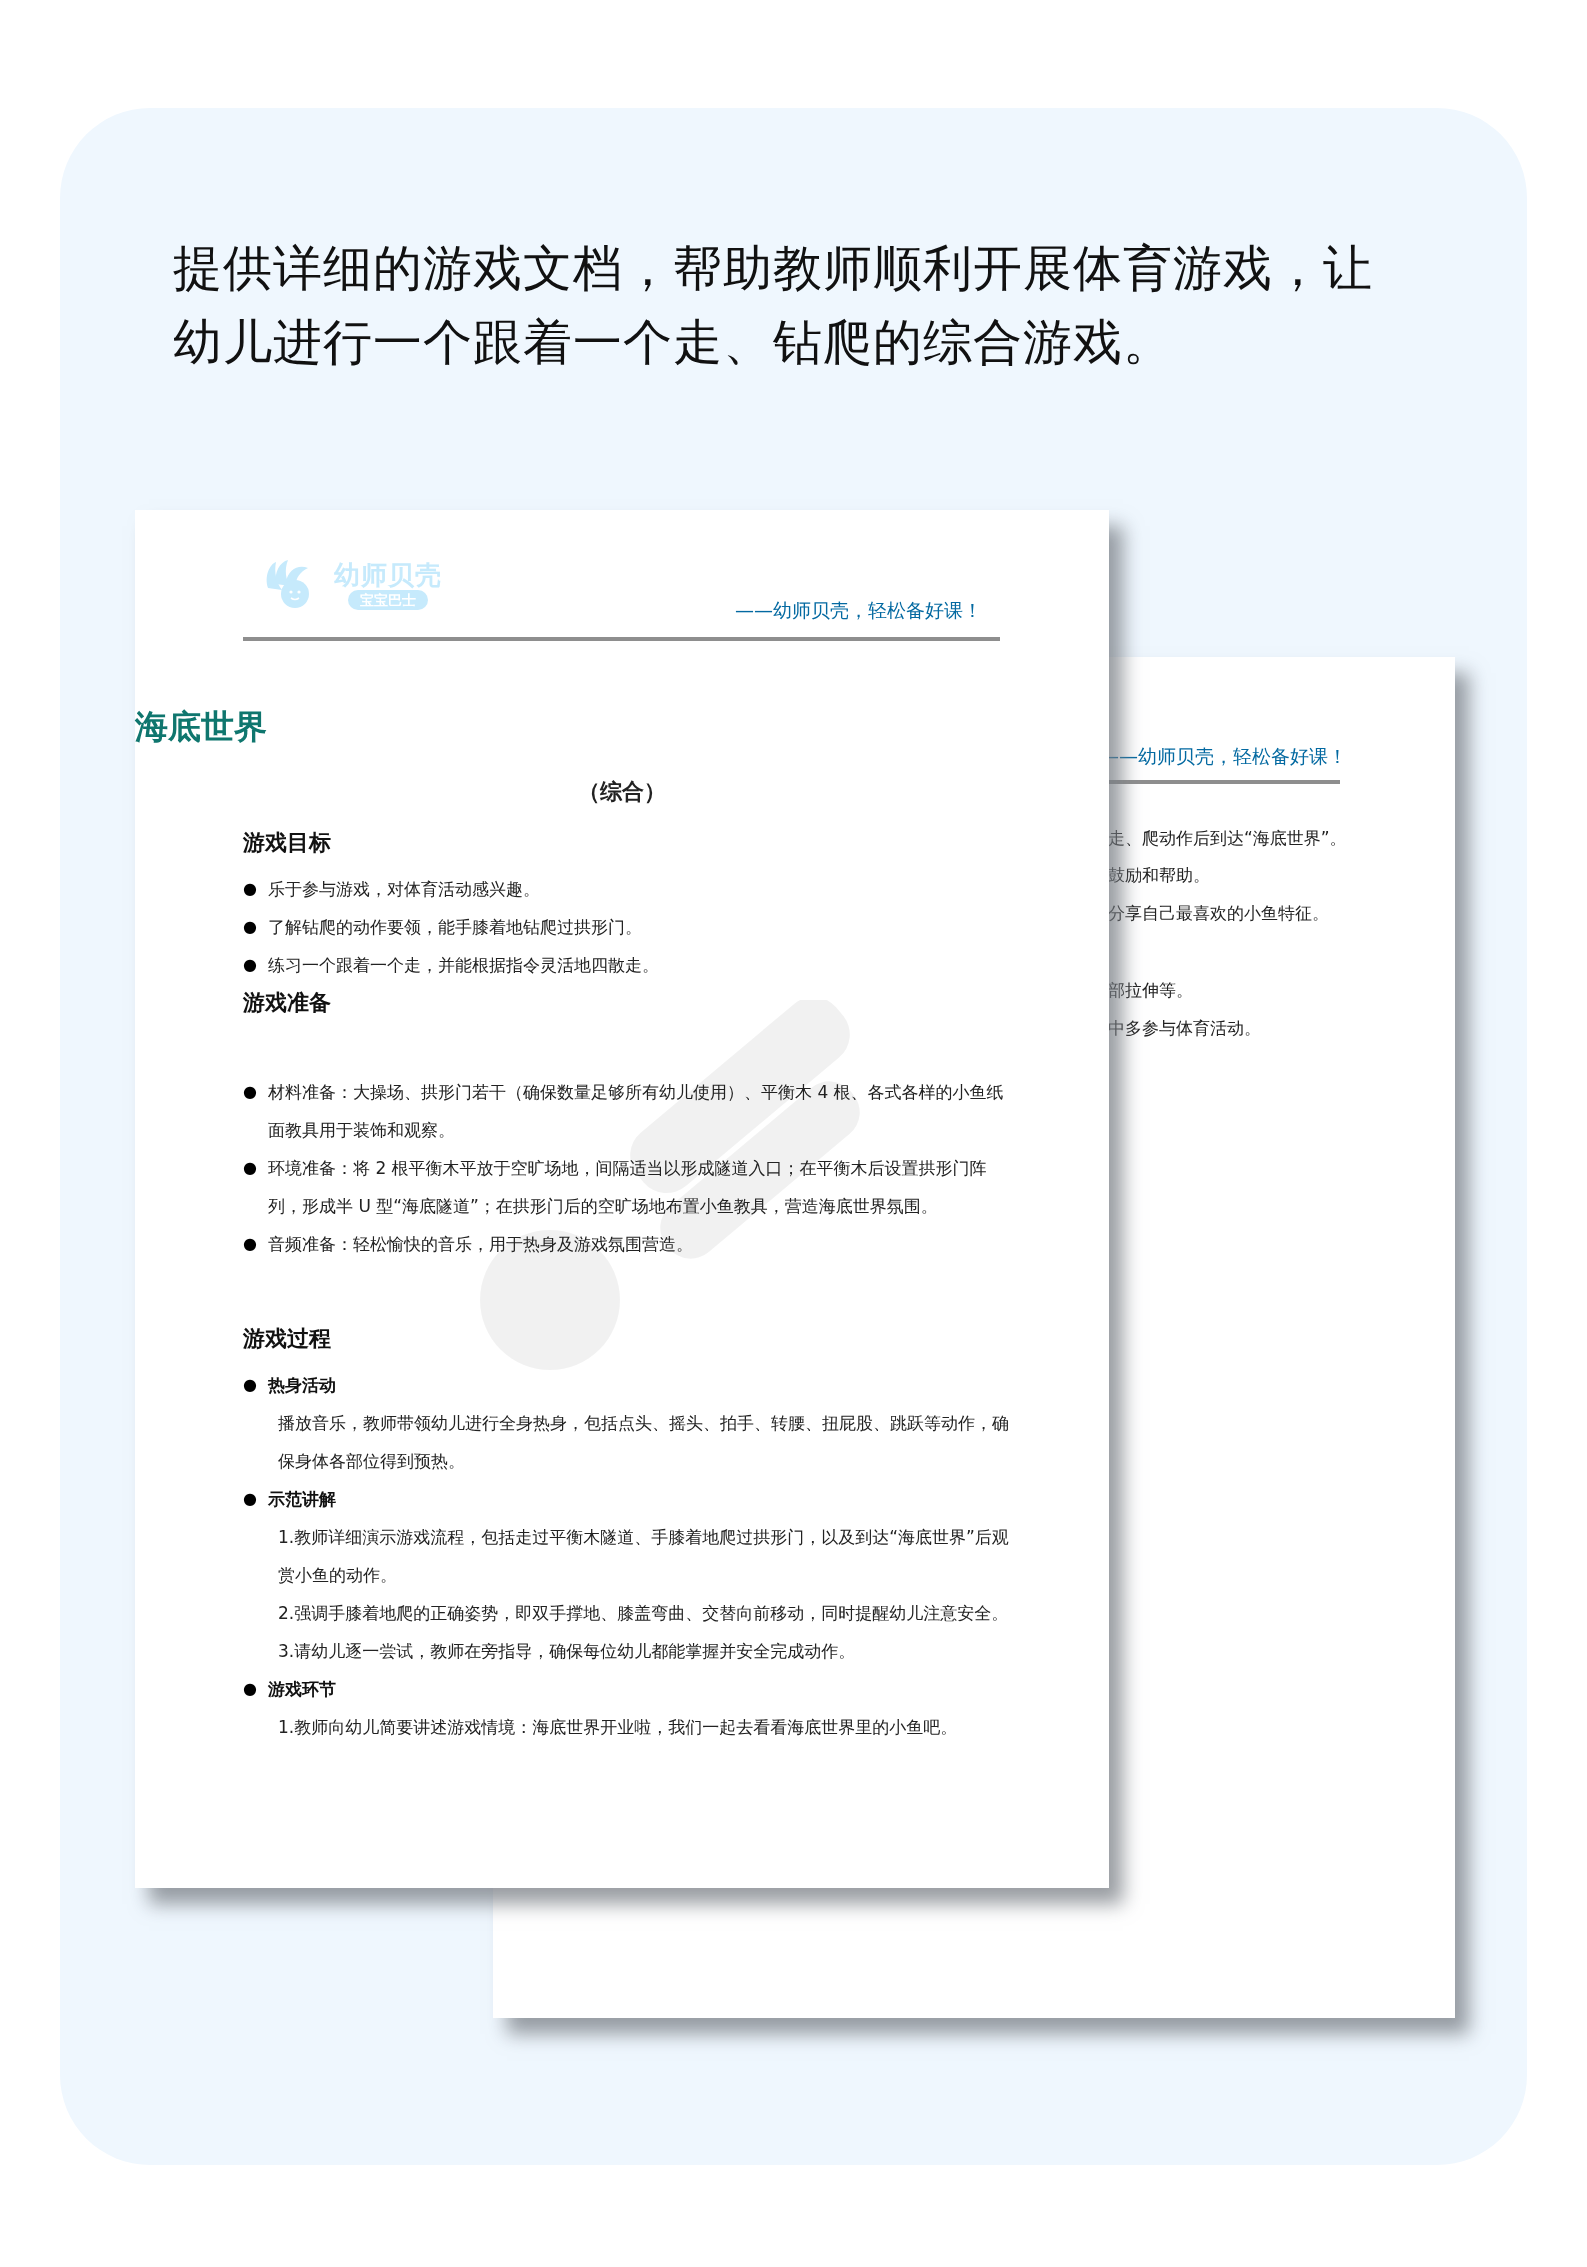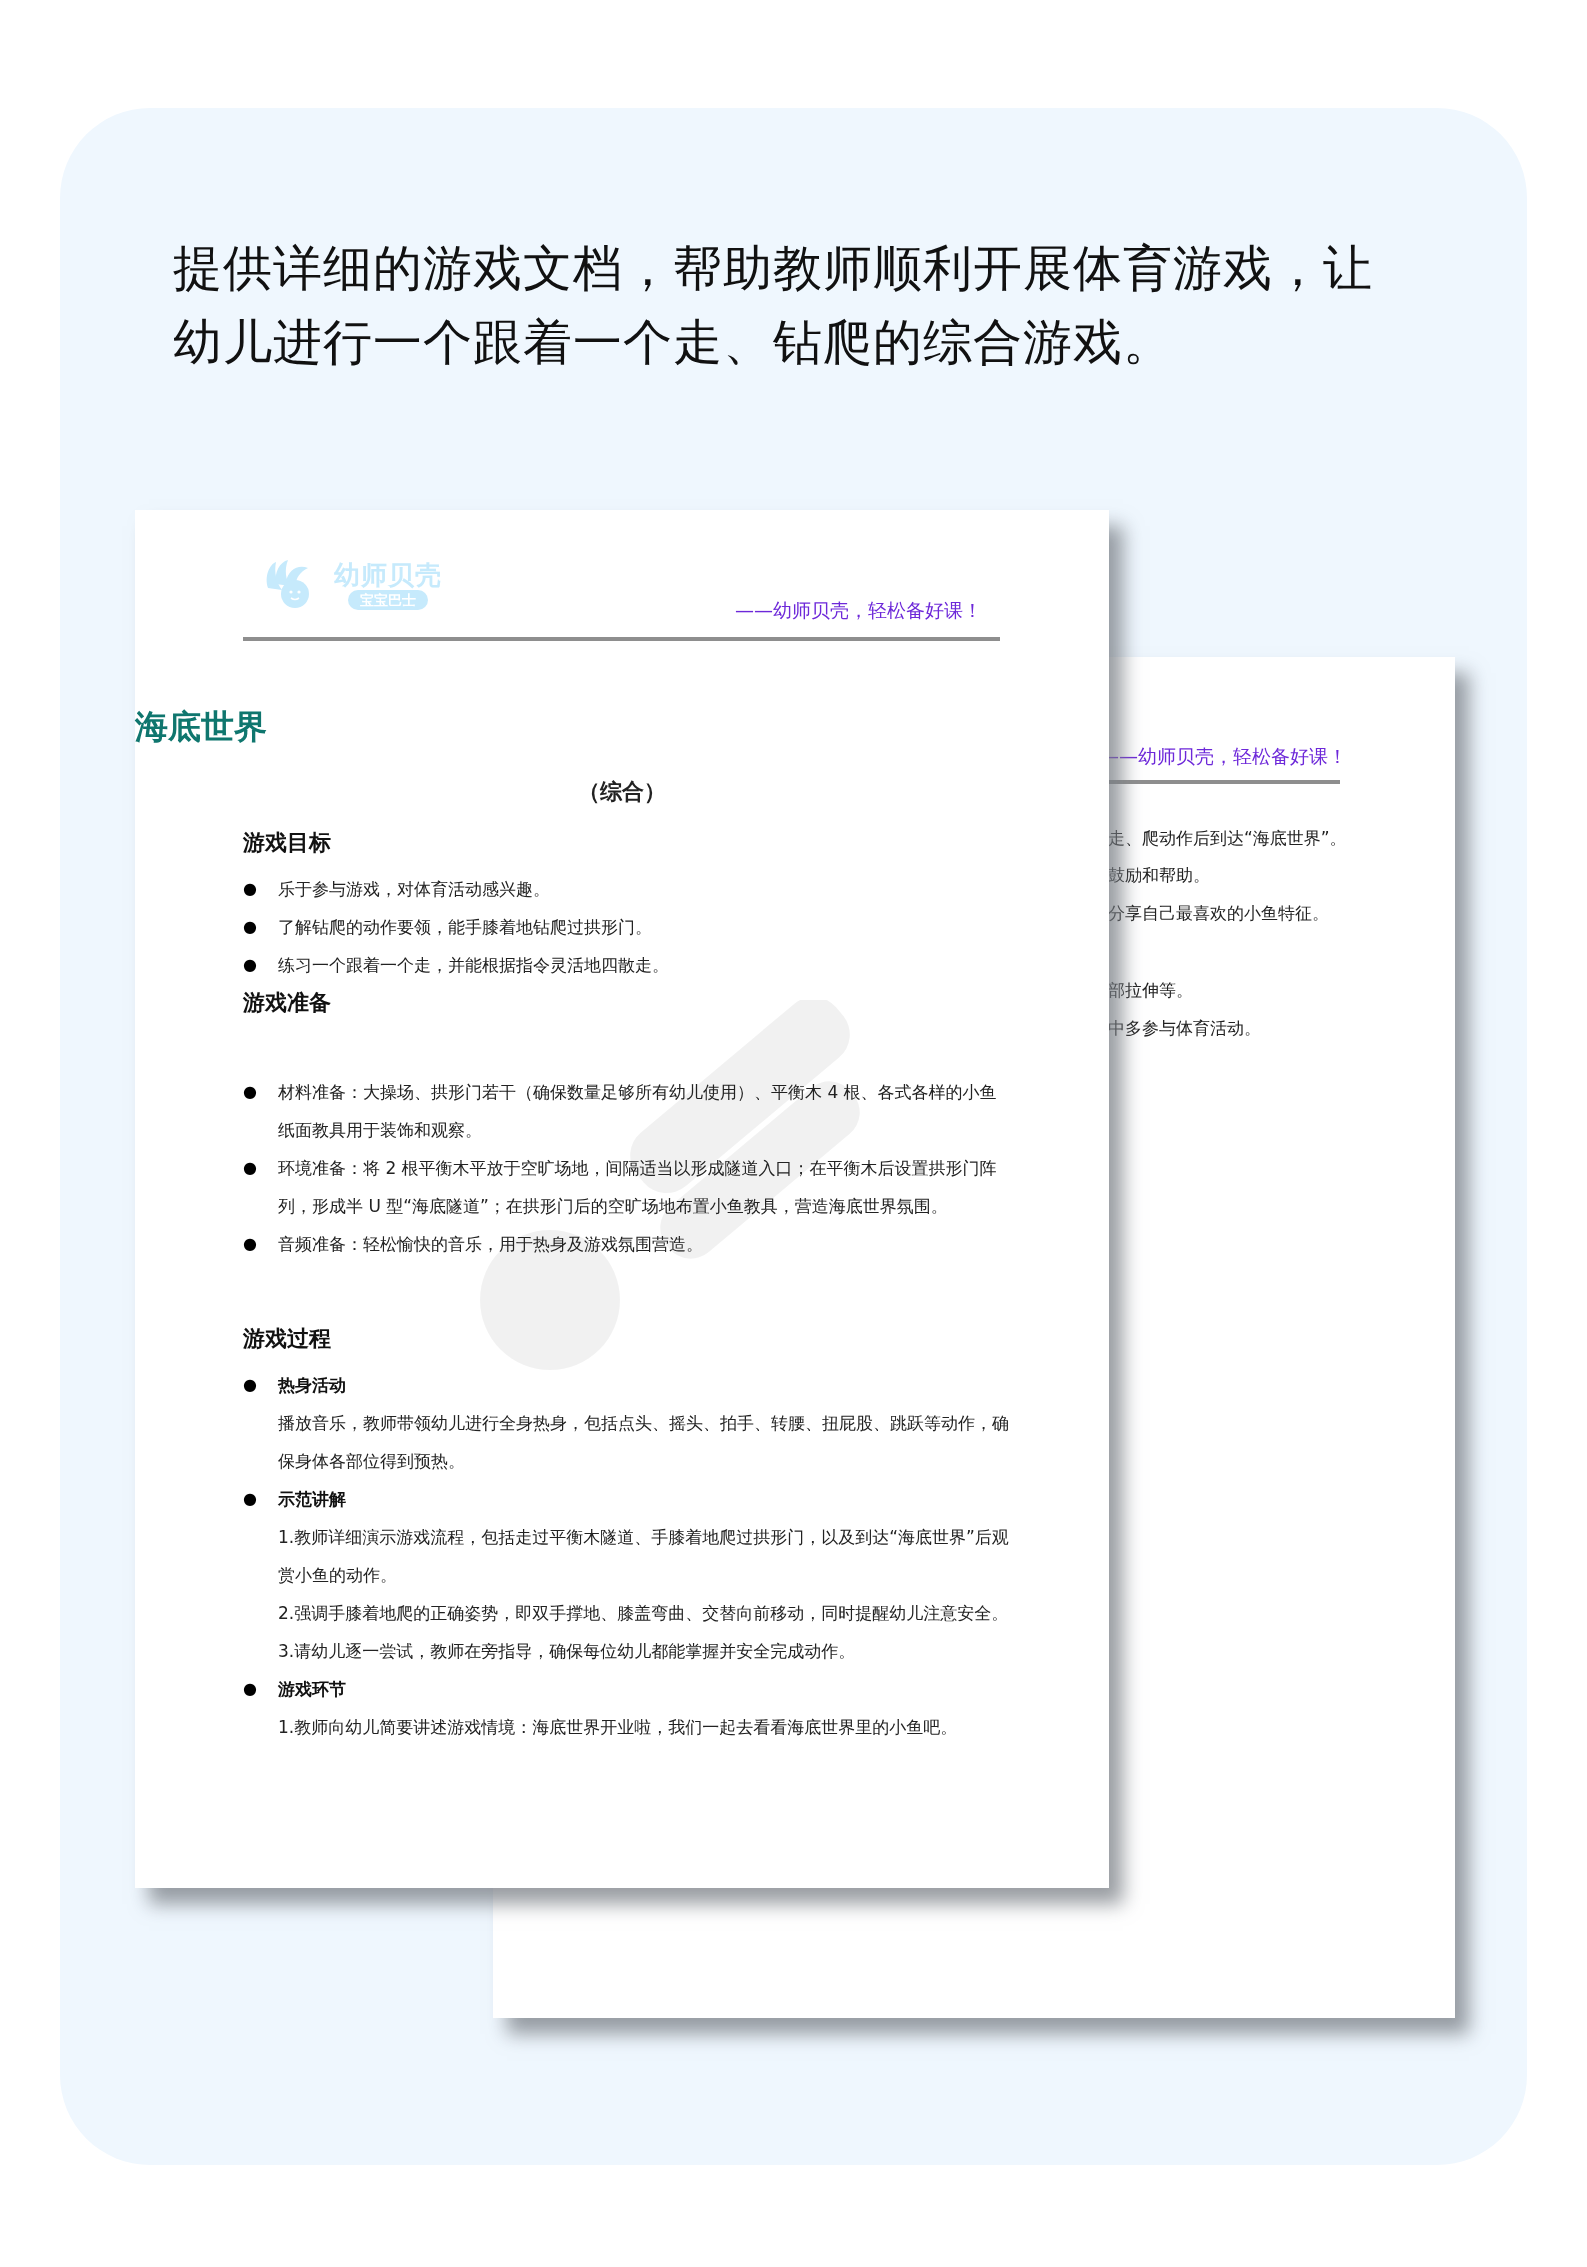--- a/index.html
+++ b/index.html
@@ -16,32 +16,32 @@
   .page.back { left:493px; top:657px; width:962px; height:1361px; }
   .page.front { left:135px; top:510px; width:974px; height:1378px; }
 
   .logo { position:absolute; left:262px; top:558px; display:flex; align-items:center; gap:14px; }
   .logo-mark { width:58px; height:54px; position:relative; }
   .logo-text { display:flex; flex-direction:column; align-items:center; }
   .logo-name { font-size:26px; font-weight:bold; color:#c6eafc; letter-spacing:1px; line-height:30px; }
   .logo-sub { font-size:14px; font-weight:bold; color:#ffffff; background:#c6eafc;
               border-radius:10px; padding:1px 12px; line-height:18px; }
 
-  .tagline { position:absolute; font-size:19px; color:#6d28d9; white-space:nowrap; }
+  .tagline { position:absolute; font-size:19px; color:#0369a1; white-space:nowrap; }
   .rule { position:absolute; height:4px; background:#8e8e8e; }
 
   .doc-title { position:absolute; left:135px; width:974px; top:705px; text-align:left;
                font-size:33px; font-weight:bold; color:#0f766e; }
   .doc-sub { position:absolute; left:135px; width:974px; top:777px; text-align:center;
              font-size:22px; font-weight:bold; color:#222; }
 
   .sec-h { position:absolute; left:243px; font-size:22px; font-weight:bold; color:#111; }
   .item { position:absolute; left:243px; width:770px; font-size:17px; color:#222; line-height:38px; }
   .item .bullet { position:absolute; left:0; top:0; font-size:16px; color:#000; }
-  .item .txt { margin-left:35px; display:block; }
+  .item .txt { margin-left:25px; display:block; }
   .item .txt.bold { font-weight:bold; color:#111; }
   .para { position:absolute; left:278px; width:740px; font-size:17px; color:#222; line-height:38px; }
 
   .back-line { position:absolute; left:1108px; font-size:17px; color:#222; white-space:nowrap; }
 
   .watermark { position:absolute; left:440px; top:1000px; width:480px; height:380px; opacity:0.05; }
 </style>
 </head>
 <body>
 

